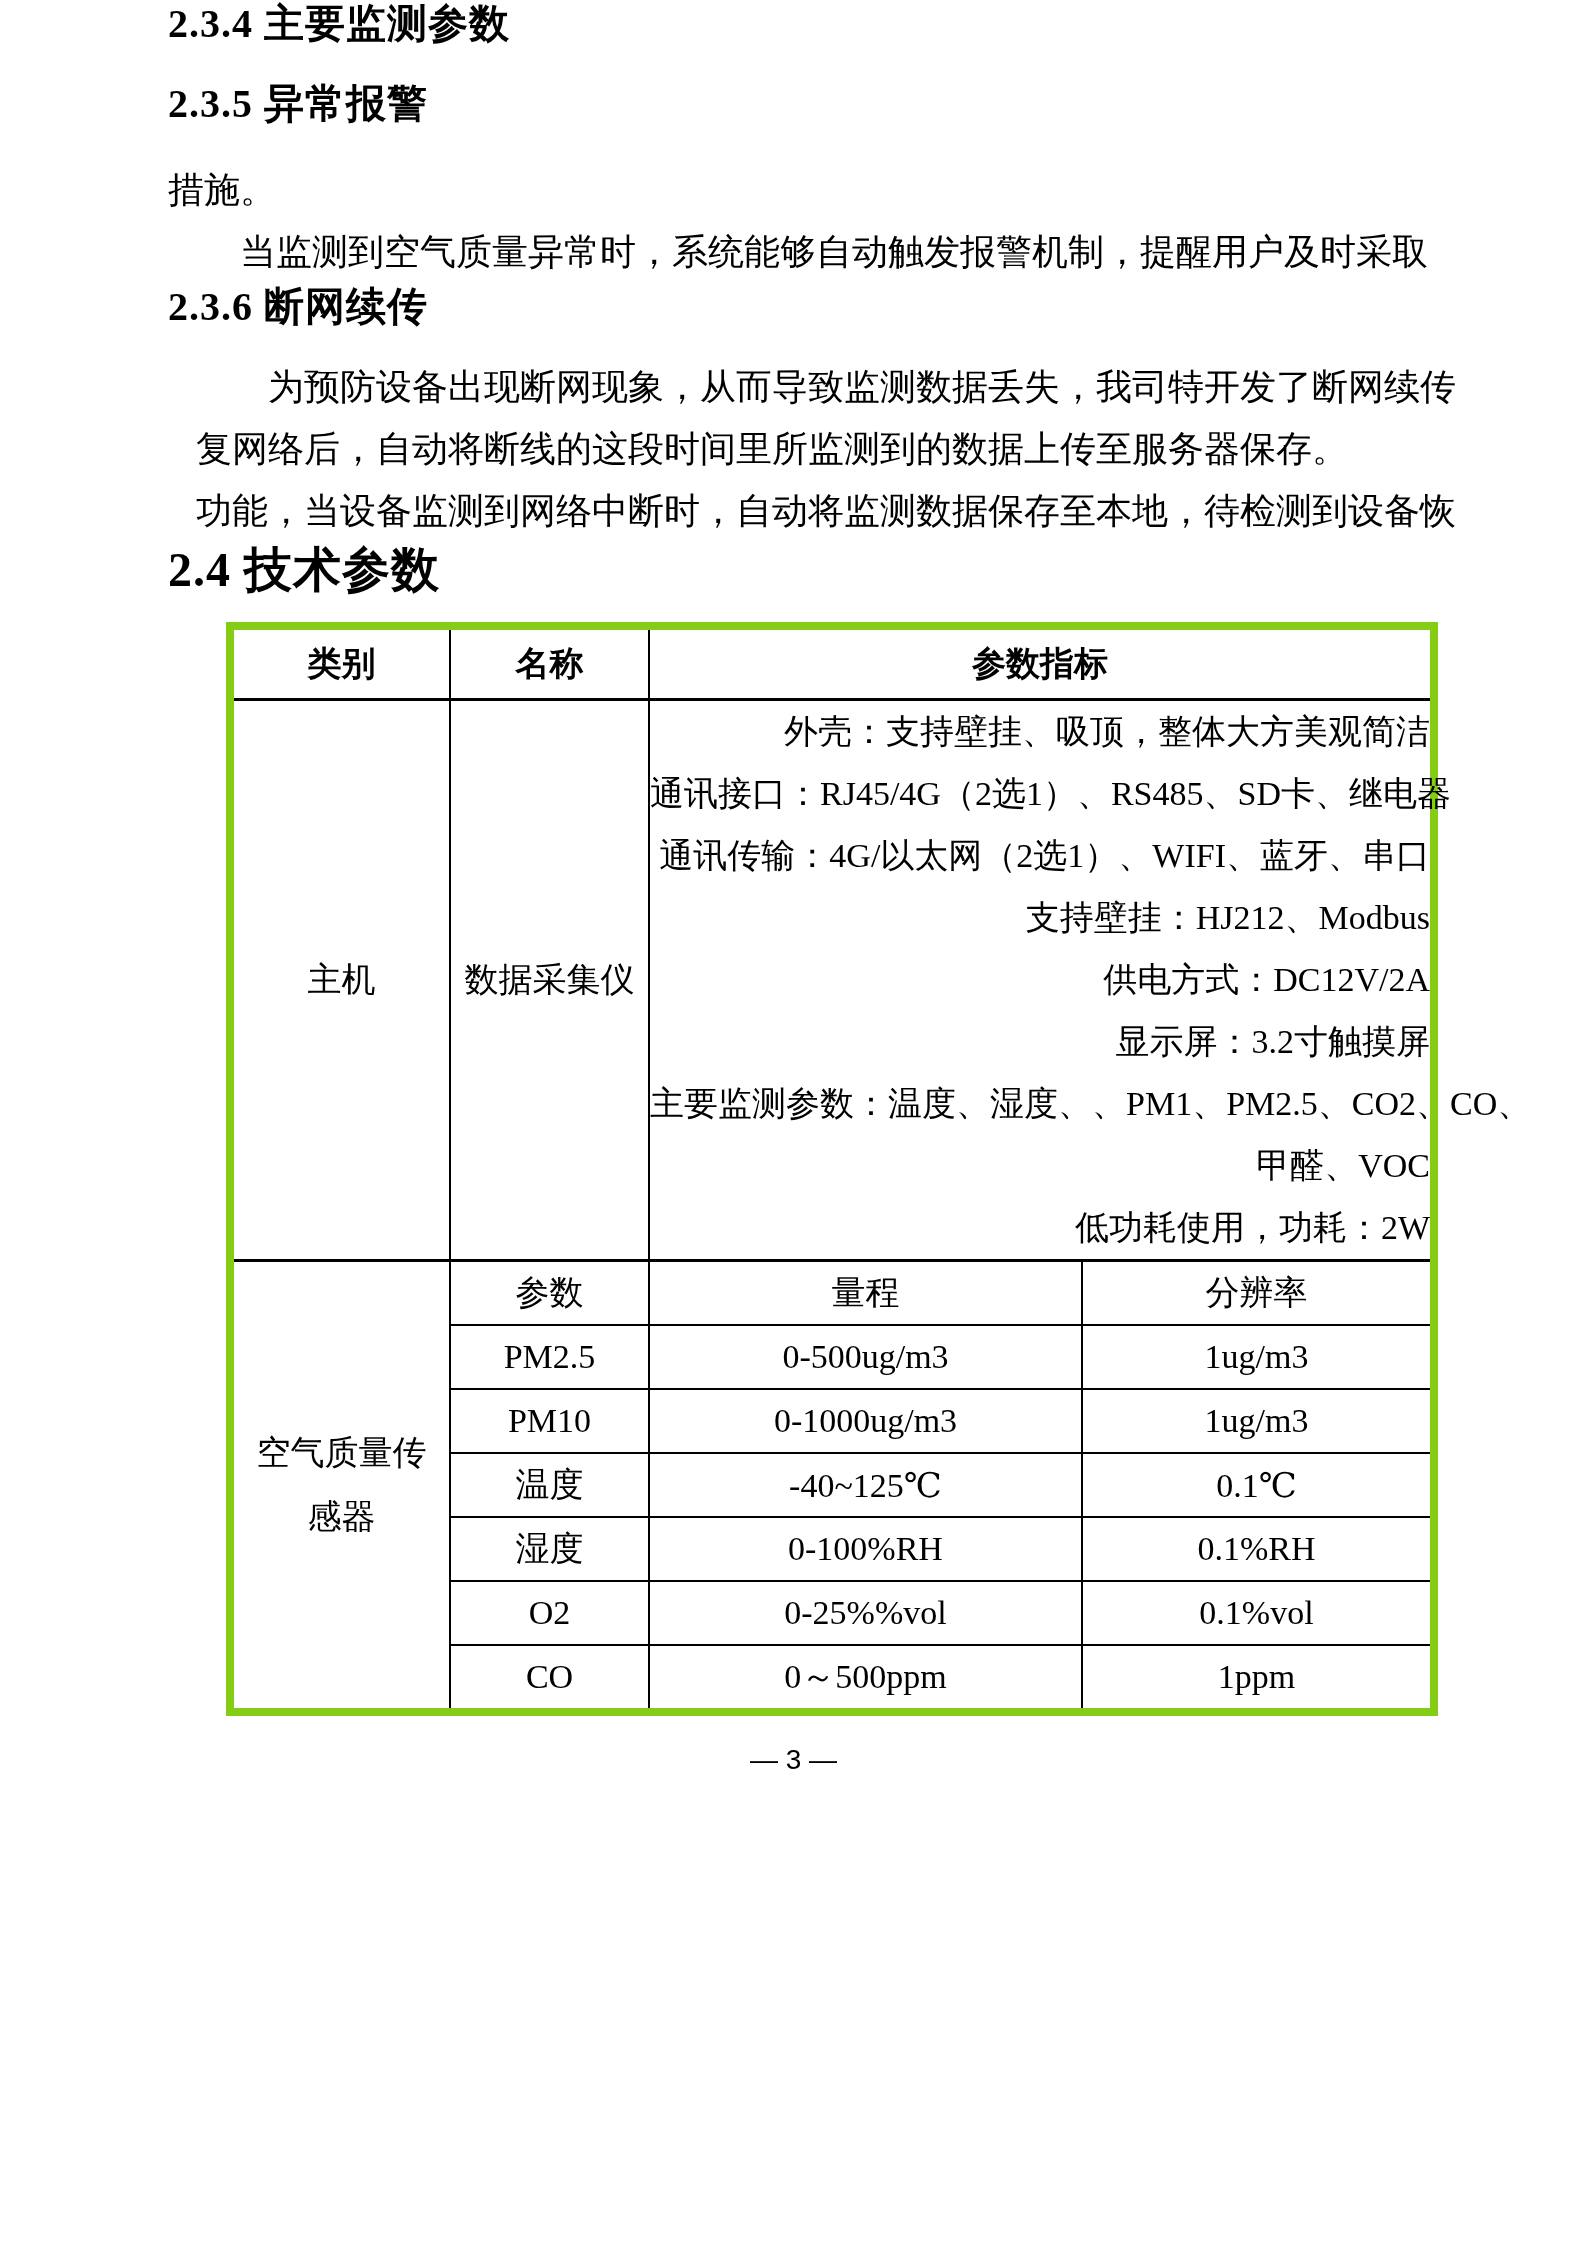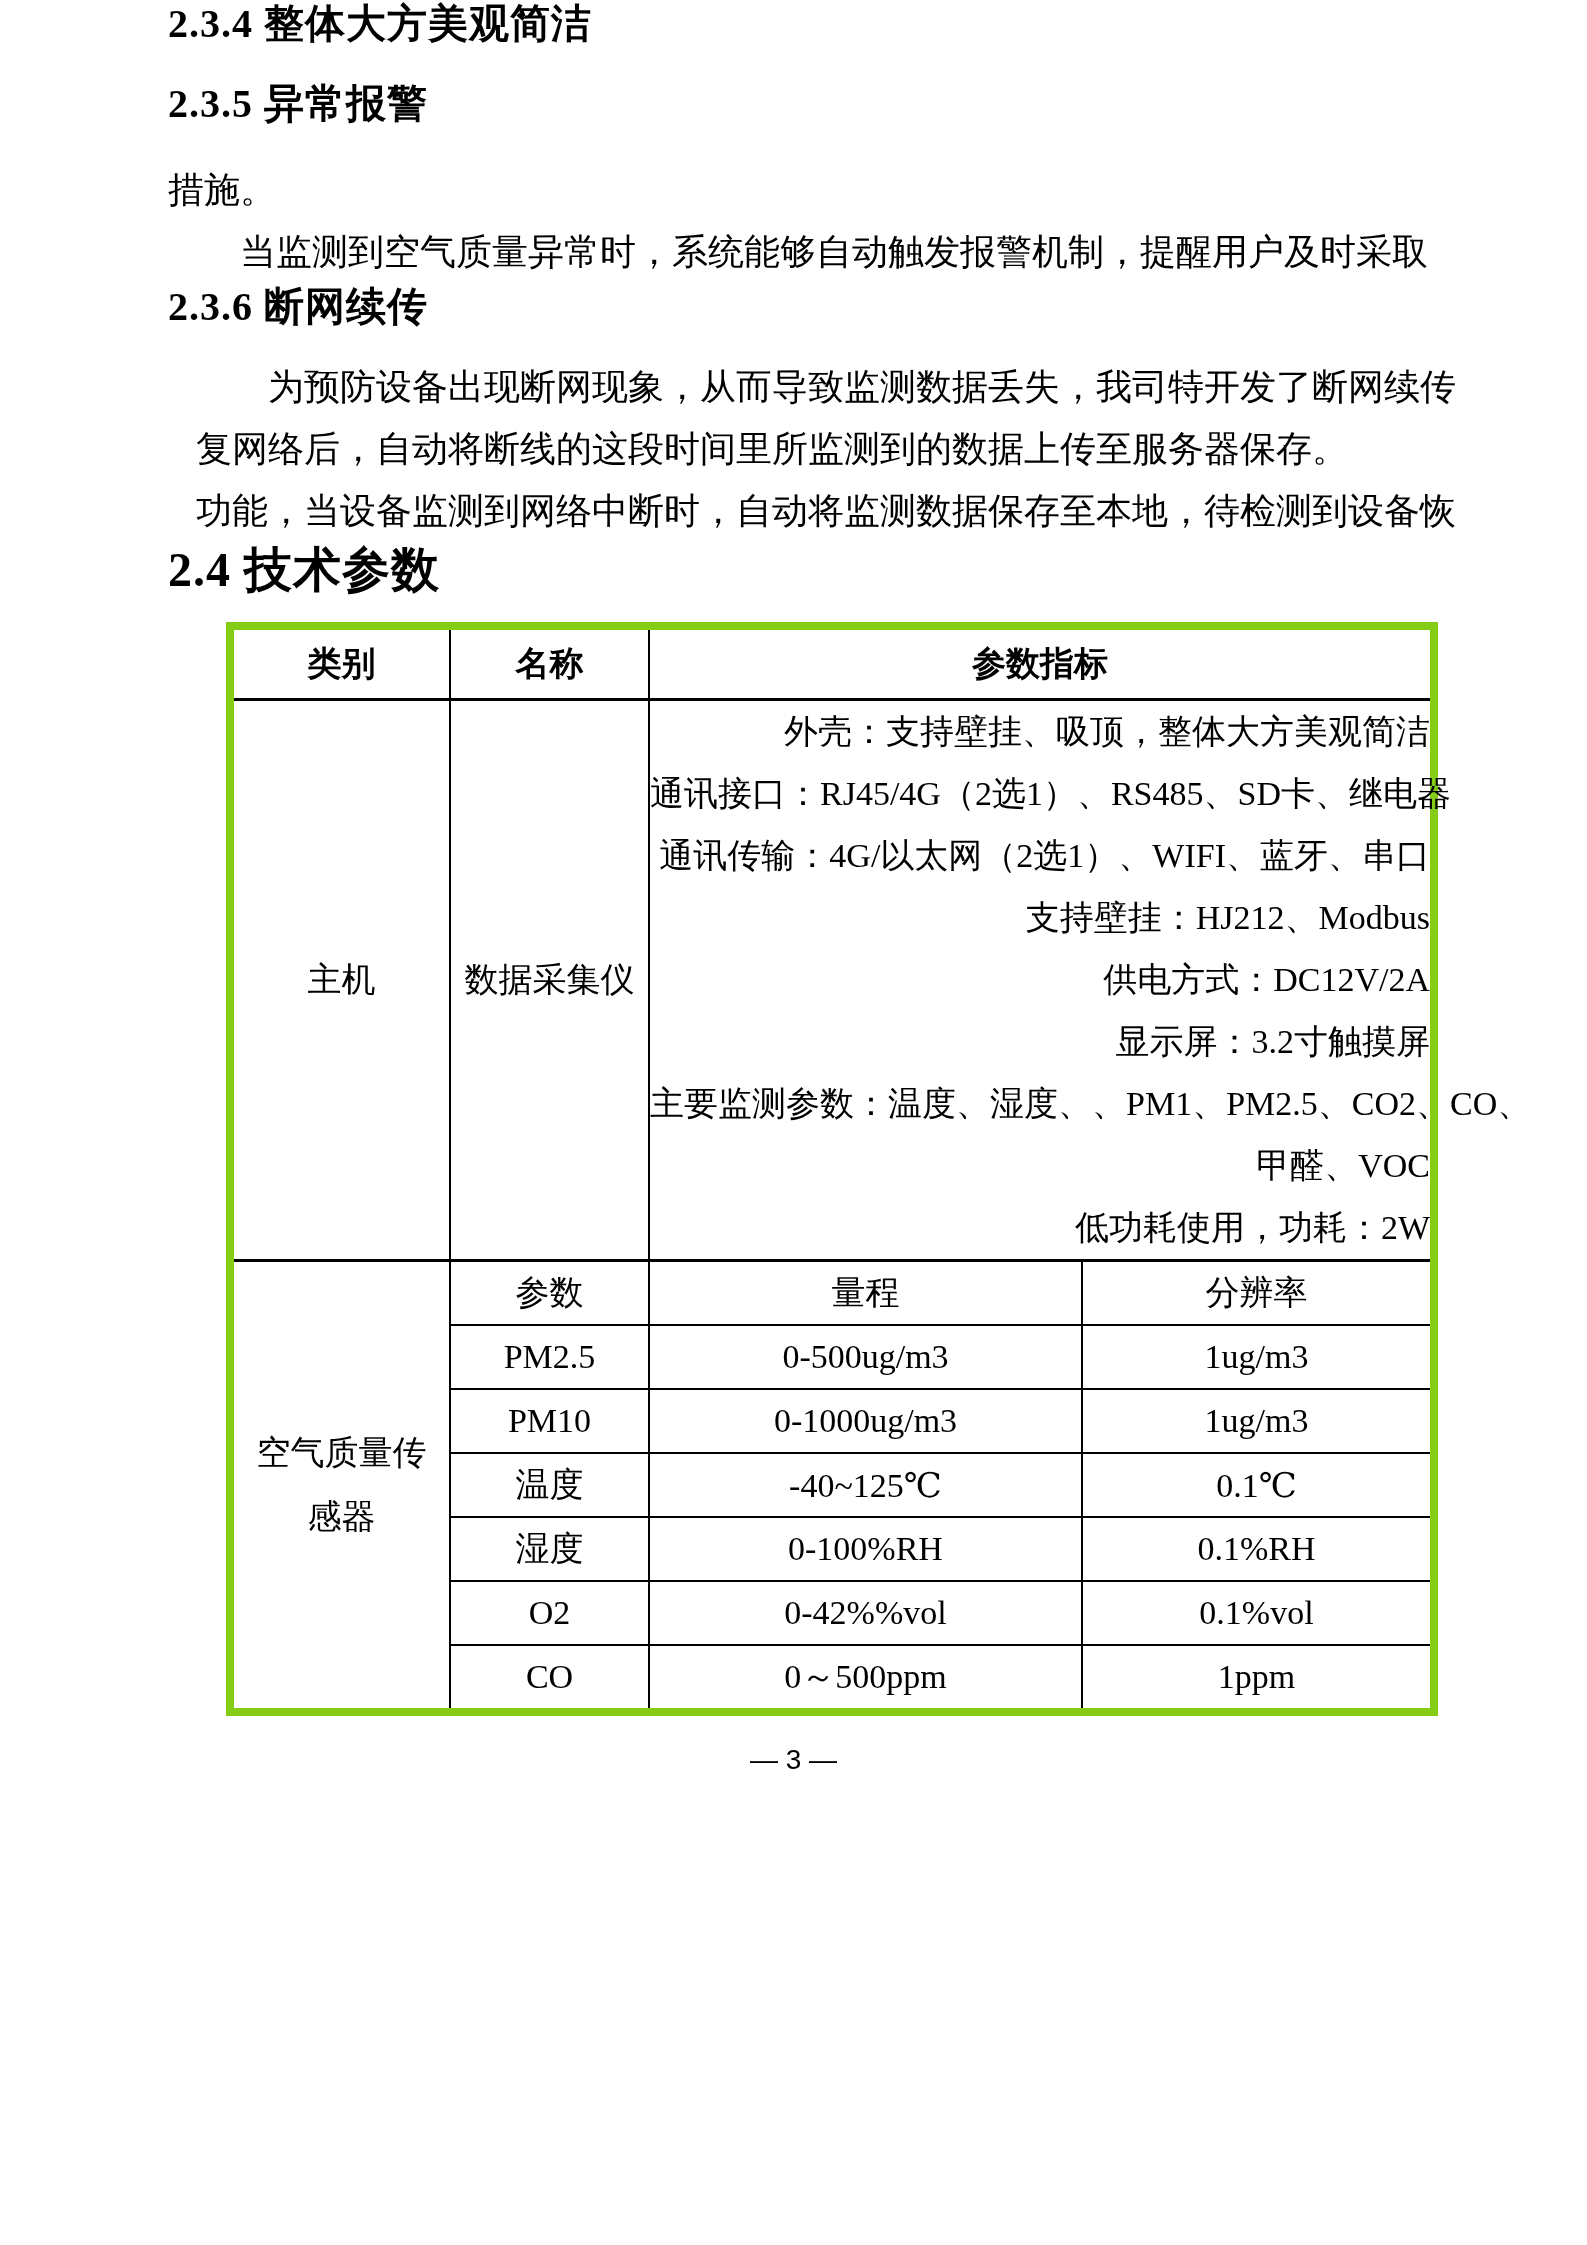--- a/index.html
+++ b/index.html
@@ -40,21 +40,21 @@
     font-family:"Liberation Sans","DejaVu Sans",sans-serif;
     font-size:28px;color:#000;
   }
 </style>
 </head>
 <body>
 
 <div class="page">
   <div class="content">
 
-    <h3 class="sec h-234">2.3.4 整体大方美观简洁</h3>
+    <h3 class="sec h-234">2.3.4 主要监测参数</h3>
     <div class="para p-234">
     </div>
 
     <h3 class="sec h-235">2.3.5 异常报警</h3>
     <div class="para p-235">
       <div class="pline">措施。</div>
       <div class="pline indent">当监测到空气质量异常时，系统能够自动触发报警机制，提醒用户及时采取</div>
     </div>
 
     <h3 class="sec h-236">2.3.6 断网续传</h3>
@@ -119,21 +119,21 @@
           <td>-40~125℃</td>
           <td>0.1℃</td>
         </tr>
         <tr class="sensor">
           <td>湿度</td>
           <td>0-100%RH</td>
           <td>0.1%RH</td>
         </tr>
         <tr class="sensor">
           <td>O2</td>
-          <td>0-42%%vol</td>
+          <td>0-25%%vol</td>
           <td>0.1%vol</td>
         </tr>
         <tr class="sensor">
           <td>CO</td>
           <td>0～500ppm</td>
           <td>1ppm</td>
         </tr>
       </tbody>
     </table>
   </div>

